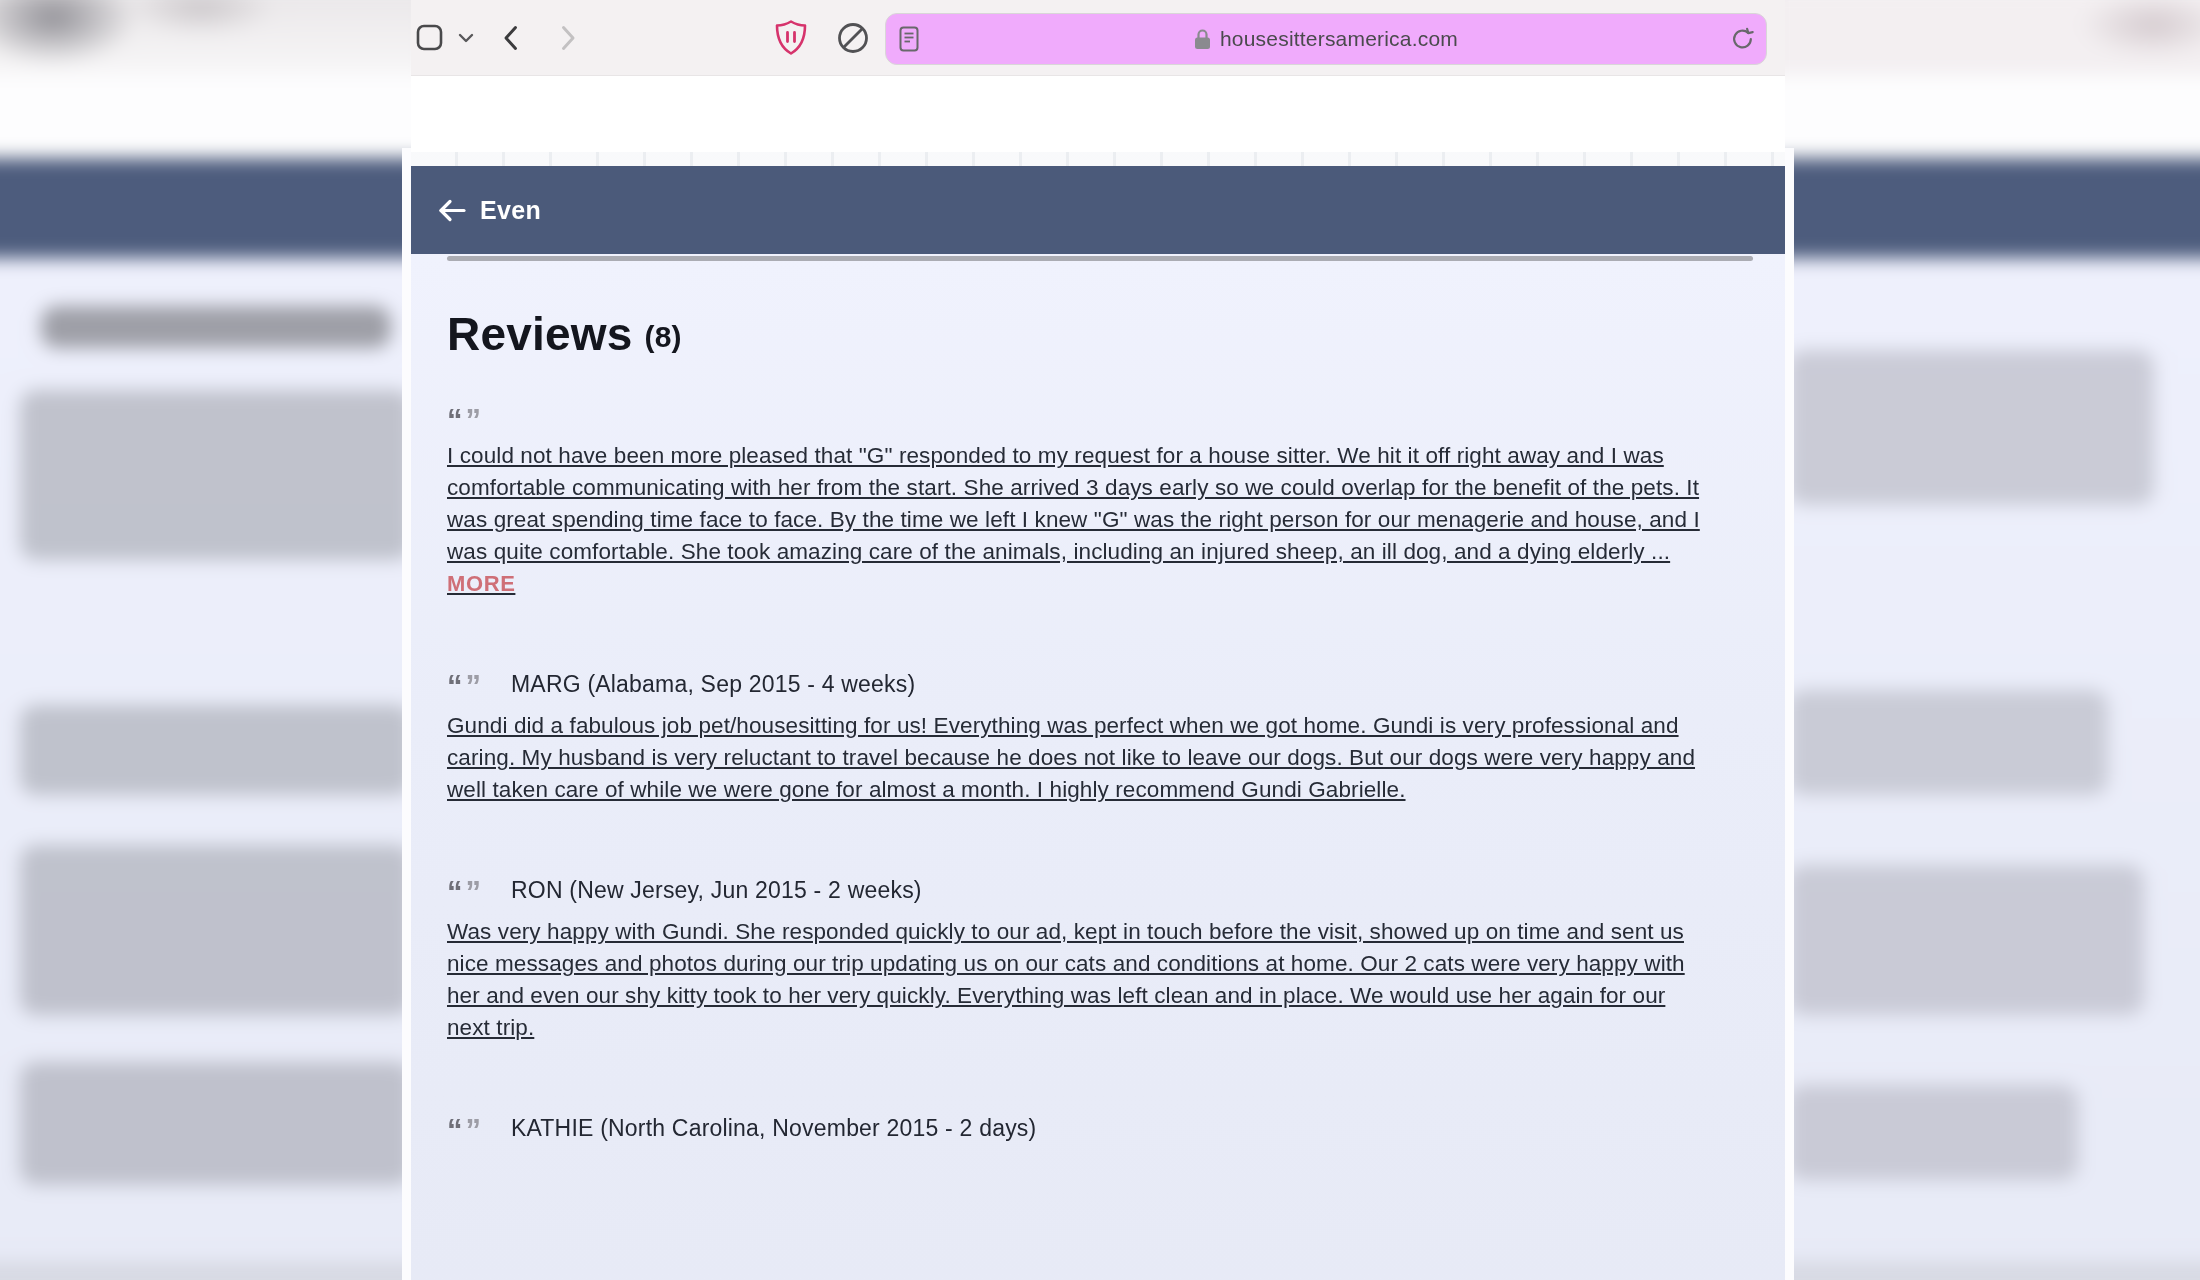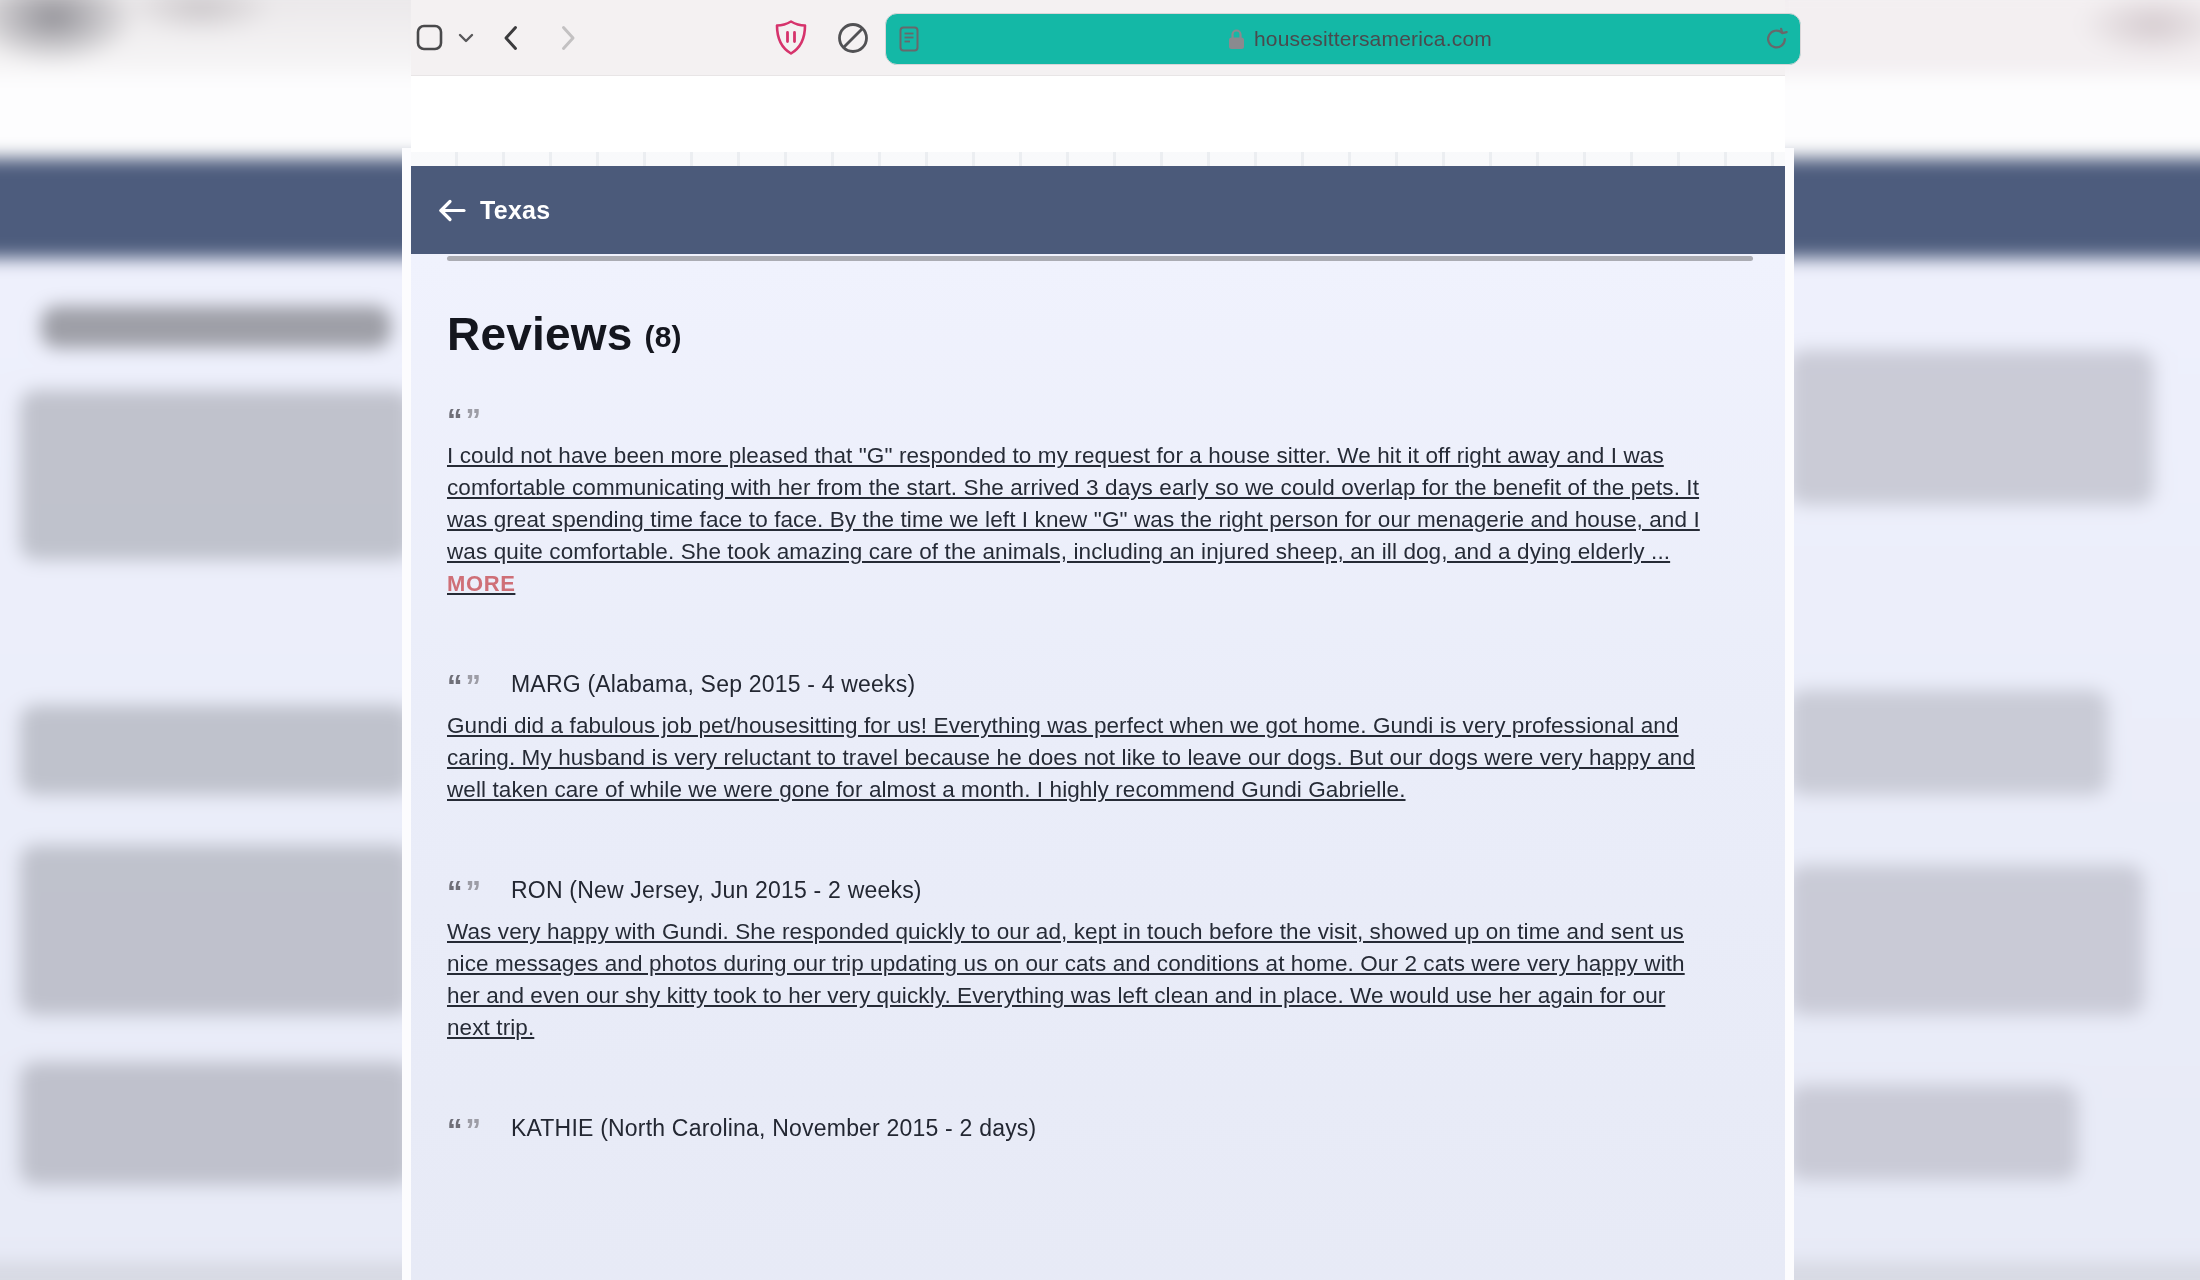--- a/index.html
+++ b/index.html
@@ -48,22 +48,22 @@
   .toolbar{position:absolute;left:0;top:0;width:100%;height:75px;background:#f4f1f2;
     border-bottom:1px solid #e8e5e6;}
   .tb-btn{position:absolute;top:0;height:75px;display:flex;align-items:center;justify-content:center;
     background:none;border:none;padding:0;cursor:default;}
   .tb-sidebar{left:0;width:36px;}
   .tb-chevdown{left:42px;width:26px;}
   .tb-back{left:84px;width:30px;}
   .tb-fwd{left:142px;width:30px;}
   .tb-shield{left:358px;width:44px;}
   .tb-slash{left:420px;width:44px;}
-  .url-field{position:absolute;left:474px;top:13px;width:880px;height:50px;background:#14b8a6;
-    border:1px solid #d9d6d8;border-radius:12px;display:flex;align-items:center;padding-left:34px;}
+  .url-field{position:absolute;left:474px;top:13px;width:880px;height:50px;background:#f0abfc;
+    border:1px solid #d9d6d8;border-radius:12px;display:flex;align-items:center;}
   .url-reader{position:absolute;left:13px;top:12px;}
   .url-center{flex:1;display:flex;align-items:center;justify-content:center;gap:9px;}
   .url-text{font-size:21px;color:#4a4a4d;letter-spacing:.2px;}
   .url-reload{position:absolute;right:11px;top:12px;background:none;border:none;padding:0;}
 
   .white-band{position:absolute;left:0;top:76px;width:100%;height:90px;background:#ffffff;}
   .tick-strip{position:absolute;left:0;top:152px;width:100%;height:14px;opacity:.8;
     background:repeating-linear-gradient(90deg,#f7f8fa 0 44px,#e7eaee 44px 47px);}
 
   
@@ -191,21 +191,21 @@
     <div class="white-band"></div>
     <div class="tick-strip"></div>
 
     <div class="back-bar">
       <span class="back-arrow">
         <svg width="31" height="25" viewBox="0 0 31 25">
           <line x1="28" y1="12.5" x2="5" y2="12.5" stroke="#ffffff" stroke-width="3.2" stroke-linecap="round"></line>
           <polyline points="14,3.5 5,12.5 14,21.5" fill="none" stroke="#ffffff" stroke-width="3.2" stroke-linecap="round" stroke-linejoin="round"></polyline>
         </svg>
       </span>
-      <span class="back-label">Texas</span>
+      <span class="back-label">Even</span>
     </div>
 
     <div class="content">
       <div class="divider"></div>
 
       <h1><span>Reviews</span><span class="count">(8)</span></h1>
 
       <article class="review first">
         <div class="review-head">
           <span class="quotes"><span class="q1">“</span><span class="q2">”</span></span>

